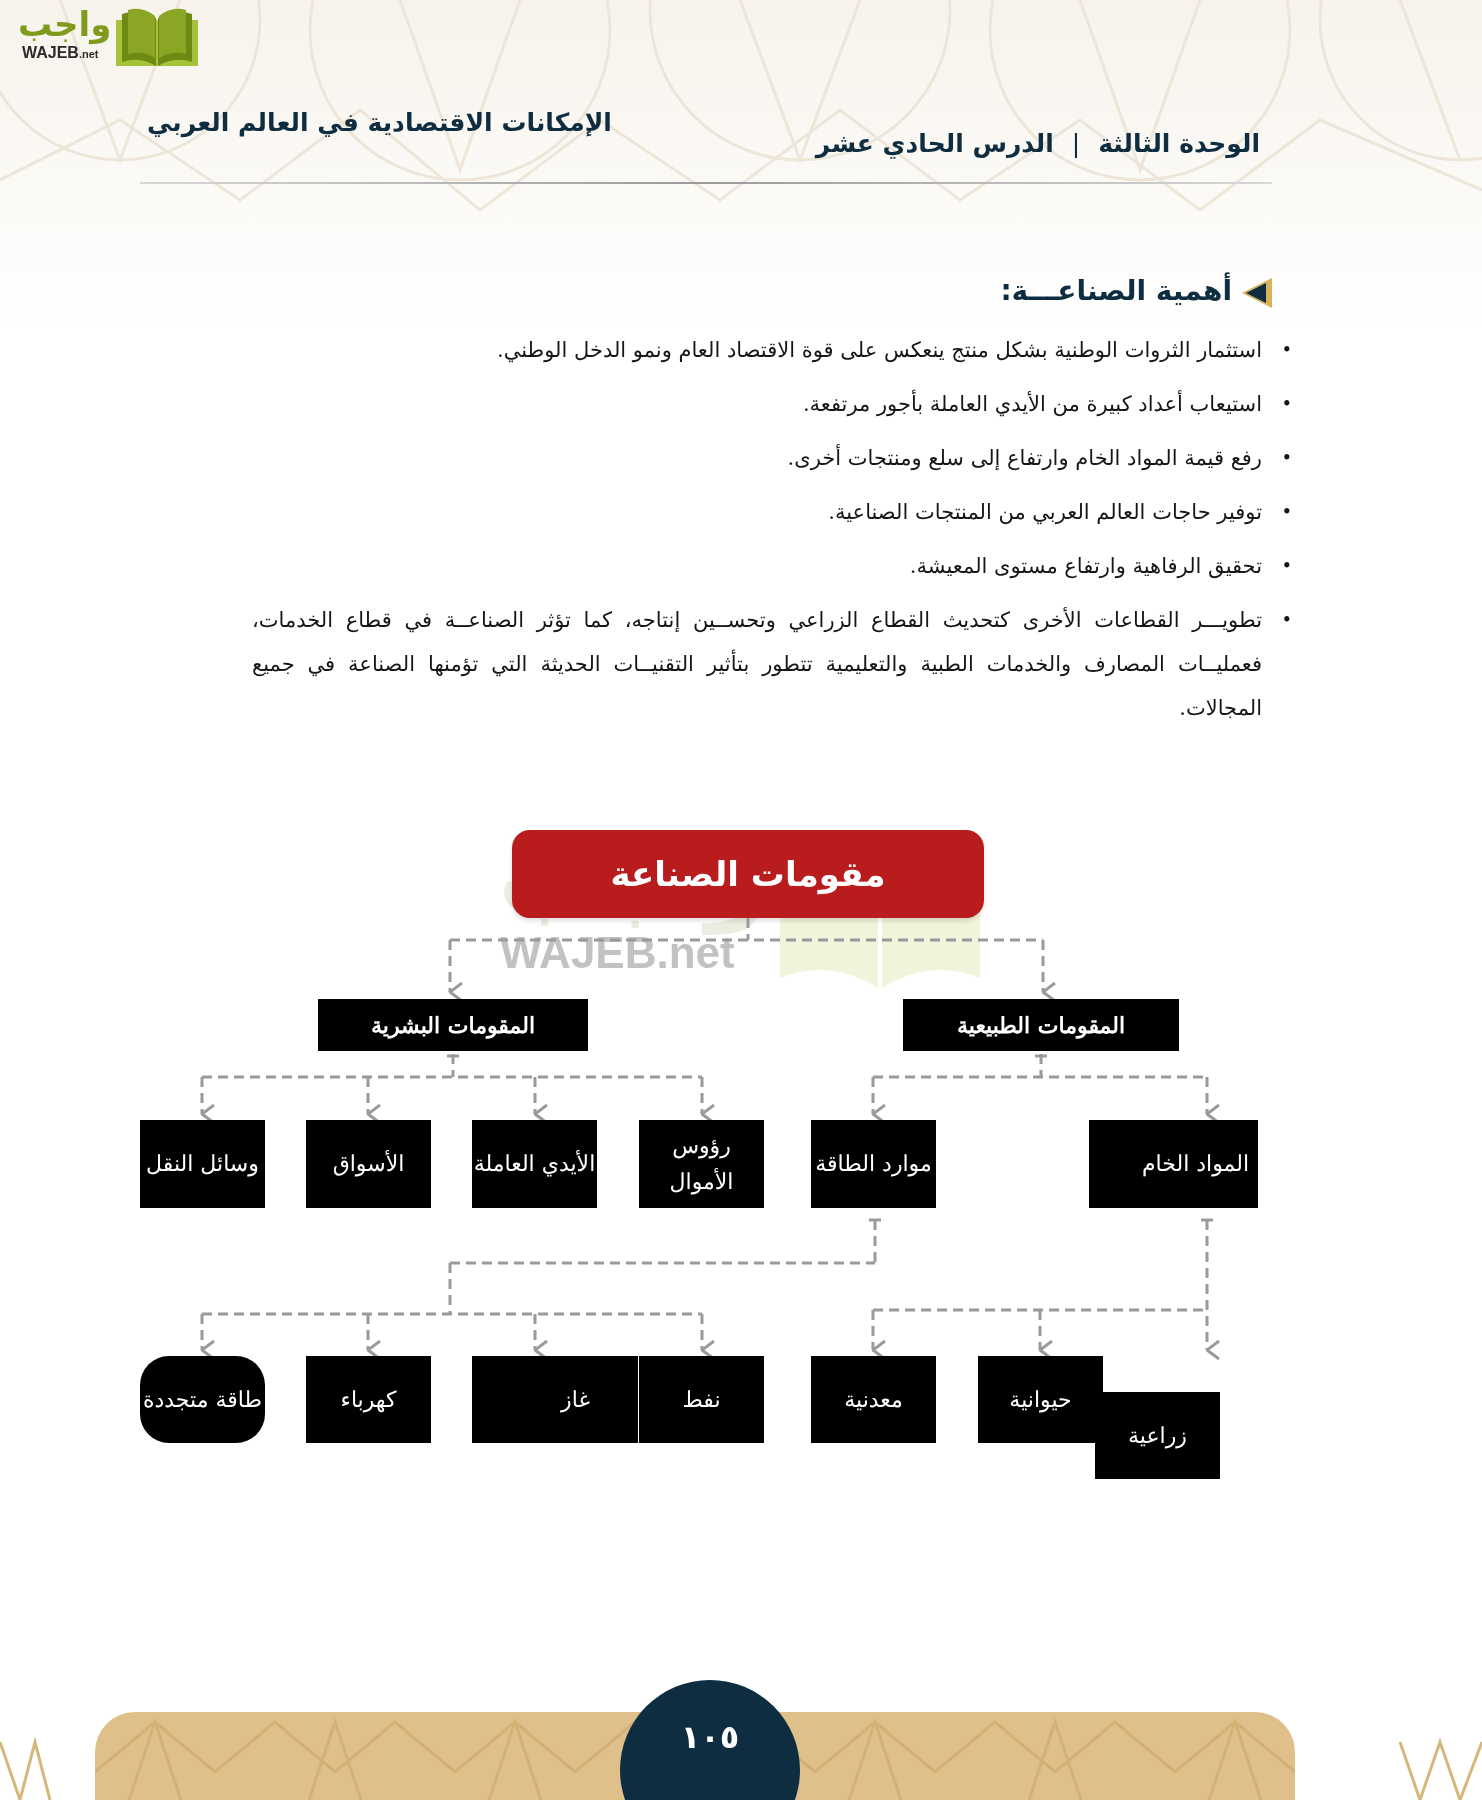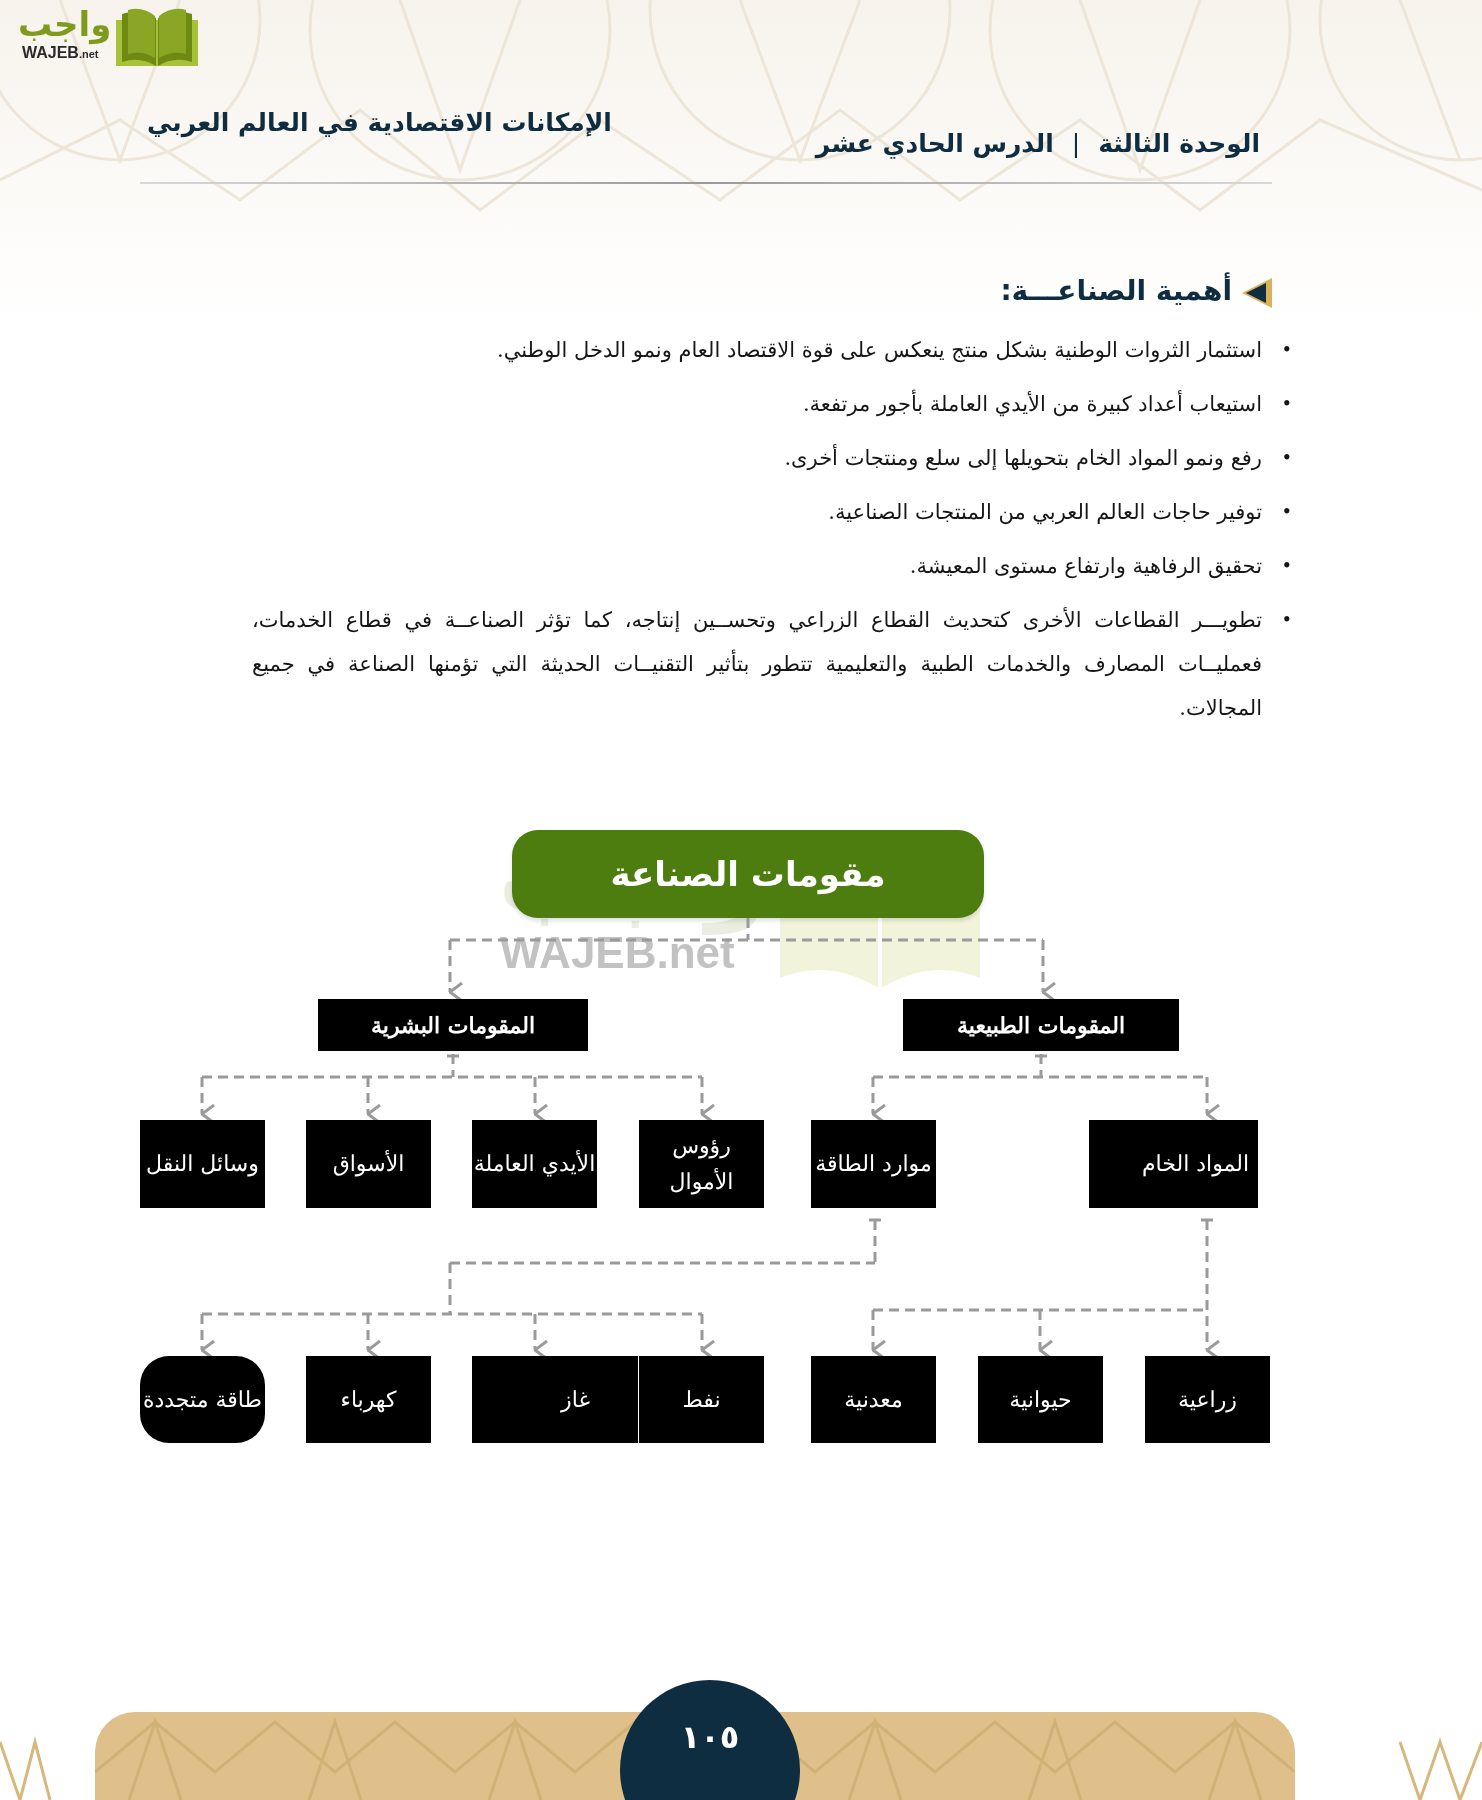--- a/index.html
+++ b/index.html
@@ -31,21 +31,21 @@
   .bullets li { position:relative; font-size:21px; line-height:44px; color:#161616; padding-right:30px; margin-bottom:10px; text-align:justify; }
   .bullets li::before { content:"•"; position:absolute; right:0; top:0; font-size:18px; }
   .bullets li.multi { width:1010px; }
 
   .watermark-ar { position:absolute; left:498px; top:820px; font-size:98px; font-weight:bold; color:rgba(170,175,120,0.22); }
   .watermark-en { position:absolute; left:500px; top:928px; font-size:44px; font-weight:bold; color:rgba(120,120,120,0.45); font-family:"Liberation Sans", sans-serif; }
   .watermark-book { position:absolute; left:770px; top:818px; }
 
   .root-box {
     position:absolute; left:512px; top:830px; width:472px; height:88px;
-    background:#4d7c0f; border-radius:26px;
+    background:#b91c1c; border-radius:18px;
     color:#ffffff; font-size:34px; font-weight:bold; direction:rtl;
     display:flex; align-items:center; justify-content:center;
     box-shadow:0 3px 4px rgba(0,0,0,0.12);
   }
   .box {
     position:absolute; background:#000000; color:#ffffff; direction:rtl;
     display:flex; align-items:center; justify-content:center; text-align:center;
     font-family:"DejaVu Serif", serif;
   }
   .box.l2 { font-size:22px; font-weight:bold; height:52px; }
@@ -100,21 +100,21 @@
 
 <svg style="position:absolute; left:1240px; top:276px;" width="34" height="34" viewBox="0 0 34 34">
   <polygon points="32,2 32,32 2,17" fill="#d8b25a"></polygon>
   <polygon points="26,7 26,27 6,17" fill="#0f2d40"></polygon>
 </svg>
 <div class="section-title" style="right:250px; top:274px;">أهمية الصناعـــة:</div>
 
 <ul class="bullets">
   <li>استثمار الثروات الوطنية بشكل منتج ينعكس على قوة الاقتصاد العام ونمو الدخل الوطني.</li>
   <li>استيعاب أعداد كبيرة من الأيدي العاملة بأجور مرتفعة.</li>
-  <li>رفع ونمو المواد الخام بتحويلها إلى سلع ومنتجات أخرى.</li>
+  <li>رفع قيمة المواد الخام وارتفاع إلى سلع ومنتجات أخرى.</li>
   <li>توفير حاجات العالم العربي من المنتجات الصناعية.</li>
   <li>تحقيق الرفاهية وارتفاع مستوى المعيشة.</li>
   <li class="multi">تطويـــر القطاعات الأخرى كتحديث القطاع الزراعي وتحســين إنتاجه، كما تؤثر الصناعــة في قطاع الخدمات، فعمليــات المصارف والخدمات الطبية والتعليمية تتطور بتأثير التقنيــات الحديثة التي تؤمنها الصناعة في جميع المجالات.</li>
 </ul>
 
 <svg class="watermark-book" width="220" height="170" viewBox="0 0 220 170">
   <path d="M10 30 Q60 0 108 30 L108 170 Q60 140 10 160 Z" fill="rgba(214,222,150,0.35)"></path>
   <path d="M210 30 Q160 0 112 30 L112 170 Q160 140 210 160 Z" fill="rgba(214,222,150,0.35)"></path>
 </svg>
 <div class="watermark-ar">واجب</div>
@@ -180,21 +180,21 @@
 <div class="box l3" style="left:811px;">موارد الطاقة</div>
 <div class="box l3" style="left:1089px;padding-left:44px;">المواد الخام</div>
 
 <div class="box l4" style="left:140px;border-radius:29px;">طاقة متجددة</div>
 <div class="box l4" style="left:306px;">كهرباء</div>
 <div class="box l4" style="left:472px;padding-left:41px;">غاز</div>
 <div class="box l4" style="left:639px;">نفط</div>
 
 <div class="box l4" style="left:811px;">معدنية</div>
 <div class="box l4" style="left:978px;">حيوانية</div>
-<div class="box l4" style="left:1145px;">زراعية</div>
+<div class="box l4" style="left:1095px;margin-top:36px;">زراعية</div>
 
 <svg class="footer-pattern" width="1482" height="88">
   <g stroke="#d6b77c" stroke-width="3" fill="none">
     <path d="M0 30 L20 88 L35 30 L50 88 M1400 30 L1420 88 L1440 30 L1460 88 L1482 30"></path>
   </g>
 </svg>
 <div class="footer-band">
   <svg width="1200" height="100">
     <g stroke="#cfae72" stroke-width="3" fill="none" opacity="0.8">
       <path d="M0 60 L60 10 L120 60 L180 10 L240 60 L300 10 L360 60 L420 10 L480 60 L540 10 L600 60 L660 10 L720 60 L780 10 L840 60 L900 10 L960 60 L1020 10 L1080 60 L1140 10 L1200 60"></path>

